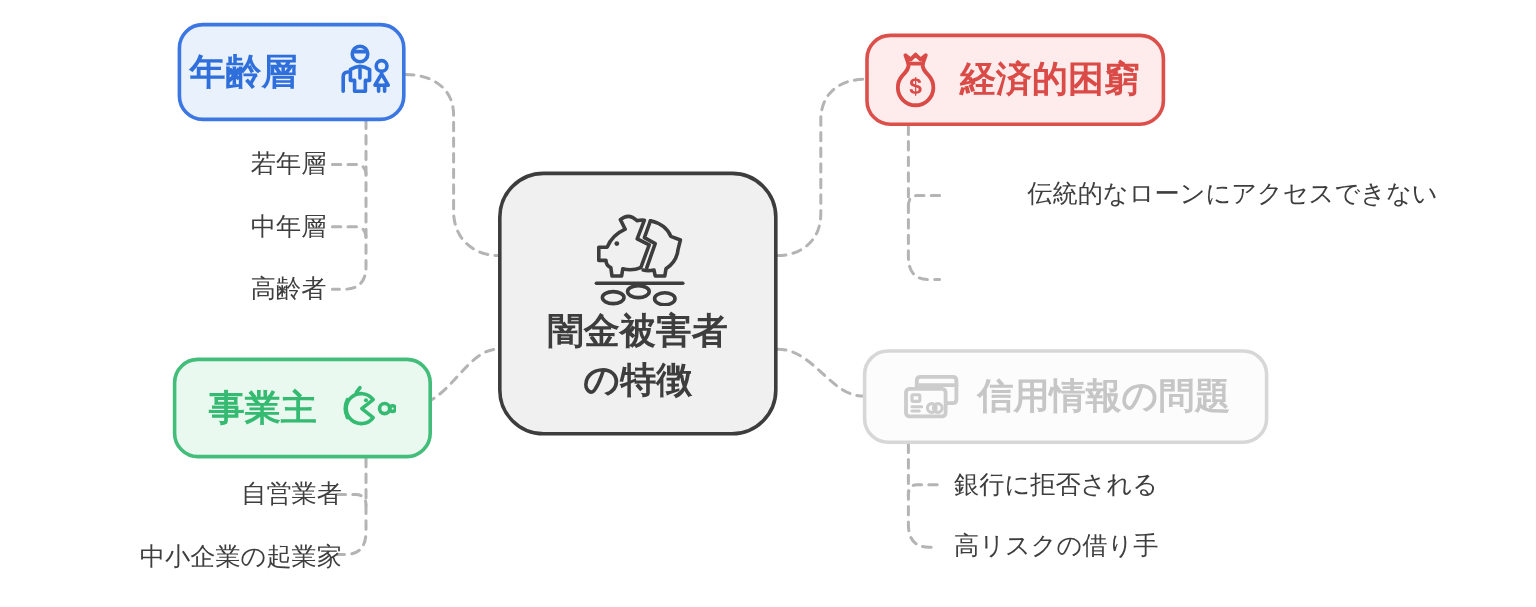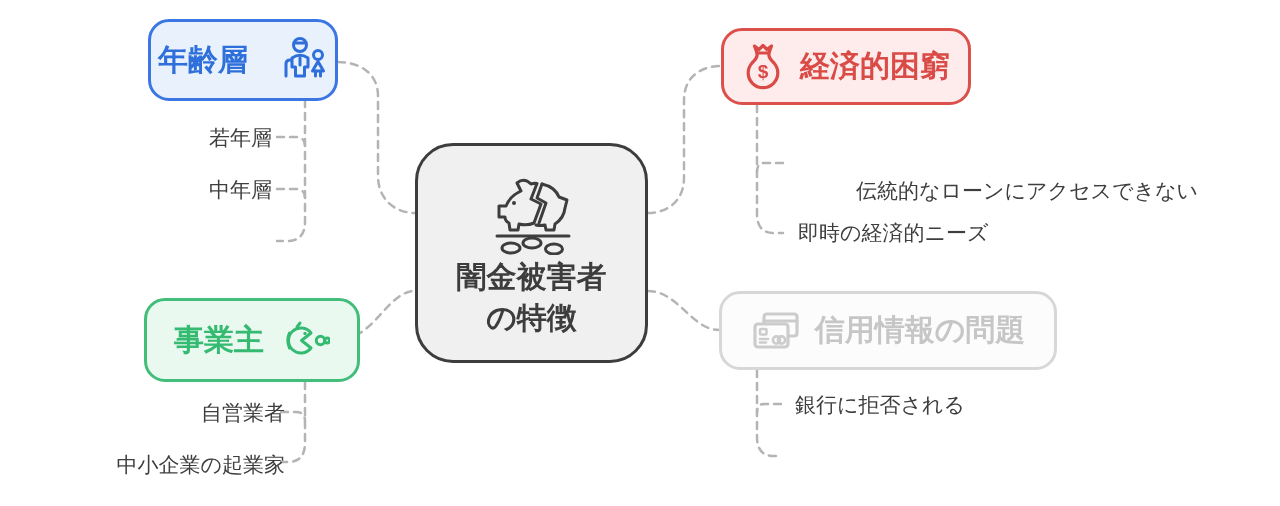--- a/index.html
+++ b/index.html
@@ -30,21 +30,21 @@
     background:#f0f0f0;border:3px solid #3d3d3d;color:#3d3d3d;
     flex-direction:column;gap:2px;padding-top:4px;
   }
   .center-label{font-size:30px;font-weight:600;line-height:39px;text-align:center;}
 
   .child{
     position:absolute;font-size:21px;font-weight:500;color:#3e3e3e;white-space:nowrap;
     transform:translateY(-50%);line-height:39px;
   }
   .child.right-align{text-align:right;}
-  .child.wrap{white-space:normal;width:458px;text-align:center;margin-top:28px;}
+  .child.wrap{white-space:normal;width:458px;text-align:center;}
 </style>
 </head>
 <body>
 
 <div class="canvas">
 
   <svg class="connectors" viewBox="0 0 1280 506">
     <path class="connector" d="M338,62 C358,62 378,72 378,96 L378,176 C378,200 396,213 415,213"></path>
     <path class="connector" d="M648,213 C666,213 684,202 684,178 L684,100 C684,76 702,66 721,66"></path>
     <path class="connector" d="M343,338 C374,338 388,291 415,291"></path>
@@ -91,20 +91,21 @@
         <path d="M20,22 L20,29"></path>
         <path d="M10,24 Q6,24 6,28 L6,40"></path>
         <circle cx="38" cy="19" r="4.5"></circle>
         <path d="M32.5,35 L38,25.5 L43.5,35 Z"></path>
         <path d="M35.5,35 L35.5,40 M40.5,35 L40.5,40"></path>
       </svg>
     </span>
   </div>
   <div class="child right-align" style="right:1008px;top:137px;">若年層</div>
   <div class="child right-align" style="right:1008px;top:189px;">中年層</div>
+  <div class="child right-align" style="right:1008px;top:241px;">高齢者</div>
 
   <div class="node node-business">
     <span>事業主</span>
     <span class="icon">
       <svg width="46" height="40" viewBox="0 0 46 40" fill="none" stroke="#35ba71" stroke-width="3" stroke-linecap="round" stroke-linejoin="round">
         <path d="M27,13 A12.5,12.5 0 1 0 27,28 L17.5,20.5 Z"></path>
         <circle cx="21" cy="13.5" r="1.7" fill="#35ba71" stroke="none"></circle>
         <path d="M5.5,13 Q2,20.5 5.5,28"></path>
         <path d="M13,7 L16,3"></path>
         <circle cx="36.5" cy="20.5" r="4.2"></circle>
@@ -119,31 +120,31 @@
     <span class="icon">
       <svg width="42" height="50" viewBox="0 0 42 50" fill="none" stroke="#da4a46" stroke-width="3.2" stroke-linecap="round" stroke-linejoin="round">
         <path d="M15,11 L12.5,4 L17,7.5 L21,3.5 L25,7.5 L29.5,4 L27,11 Z"></path>
         <path d="M15,11 C16,15 13,18 10,21 A14.8,14.8 0 1 0 32,21 C29,18 26,15 27,11"></path>
         <text x="21" y="36" text-anchor="middle" font-size="19" font-weight="bold" fill="#da4a46" stroke="none" font-family="Liberation Sans, sans-serif">$</text>
       </svg>
     </span>
     <span>経済的困窮</span>
   </div>
   <div class="child wrap" style="left:798px;top:162px;">伝統的なローンにアクセスできない</div>
-  <div class="child" style="left:798px;top:232px;">即時の経済的ニーズ</div>
 
   <div class="node node-credit">
     <span class="icon">
       <svg width="50" height="44" viewBox="0 0 50 44" fill="none" stroke="#cccccc" stroke-width="3.2" stroke-linecap="round" stroke-linejoin="round">
         <path d="M13,24 L13,8 Q13,5 16,5 L43,5 Q46,5 46,8 L46,24 Q46,27 43,27 L38,27"></path>
         <path d="M13,12 L46,12"></path>
         <rect x="4" y="15" width="33" height="23" rx="3" fill="#fcfcfc"></rect>
         <rect x="9" y="20" width="6.5" height="5.5" rx="1" stroke-width="2.6"></rect>
         <path d="M9,30 L17,30 M9,33.5 L15,33.5" stroke-width="2.6"></path>
         <circle cx="25.5" cy="31" r="3.6" stroke-width="2.6"></circle>
         <circle cx="30.5" cy="31" r="3.6" stroke-width="2.6"></circle>
       </svg>
     </span>
     <span>信用情報の問題</span>
   </div>
   <div class="child" style="left:795px;top:404px;">銀行に拒否される</div>
+  <div class="child" style="left:795px;top:455px;">高リスクの借り手</div>
 
 </div>
 
 </body></html>

